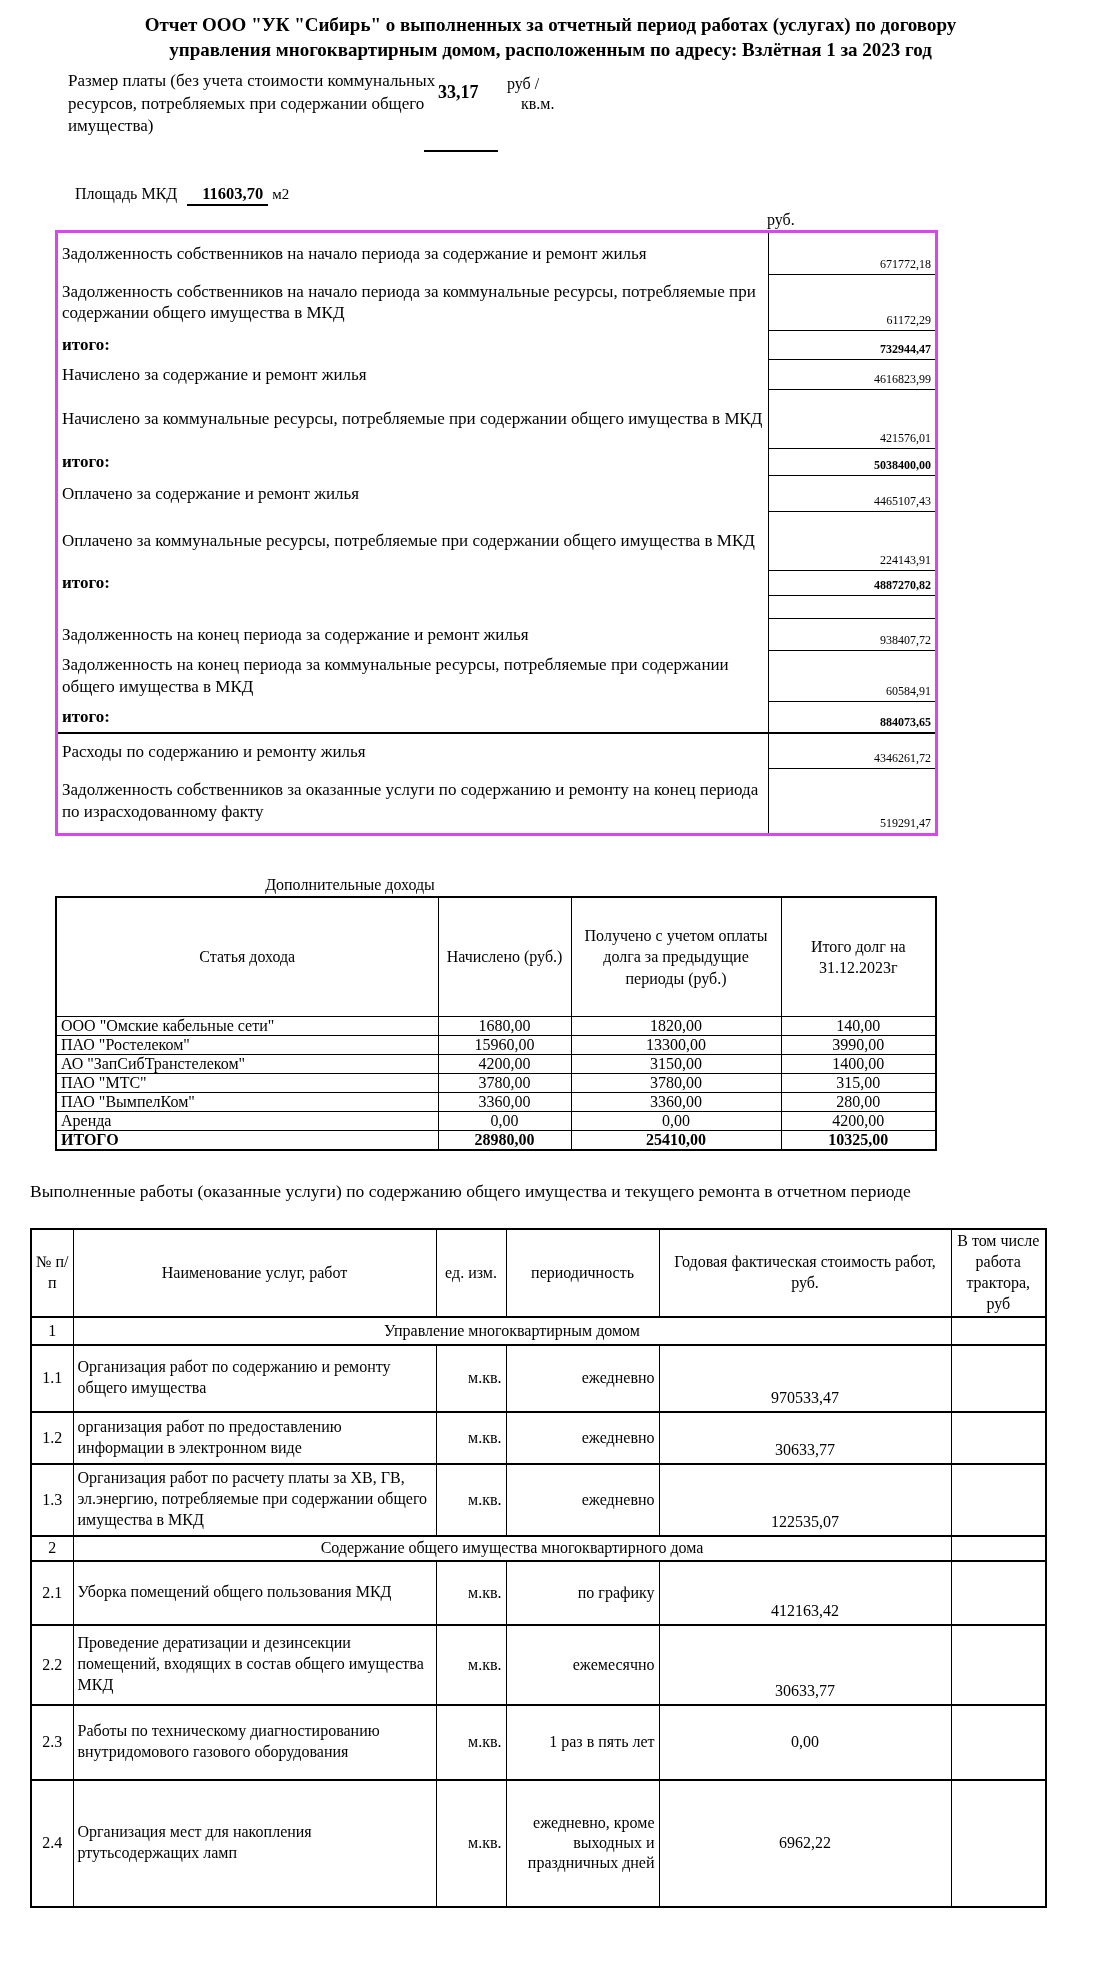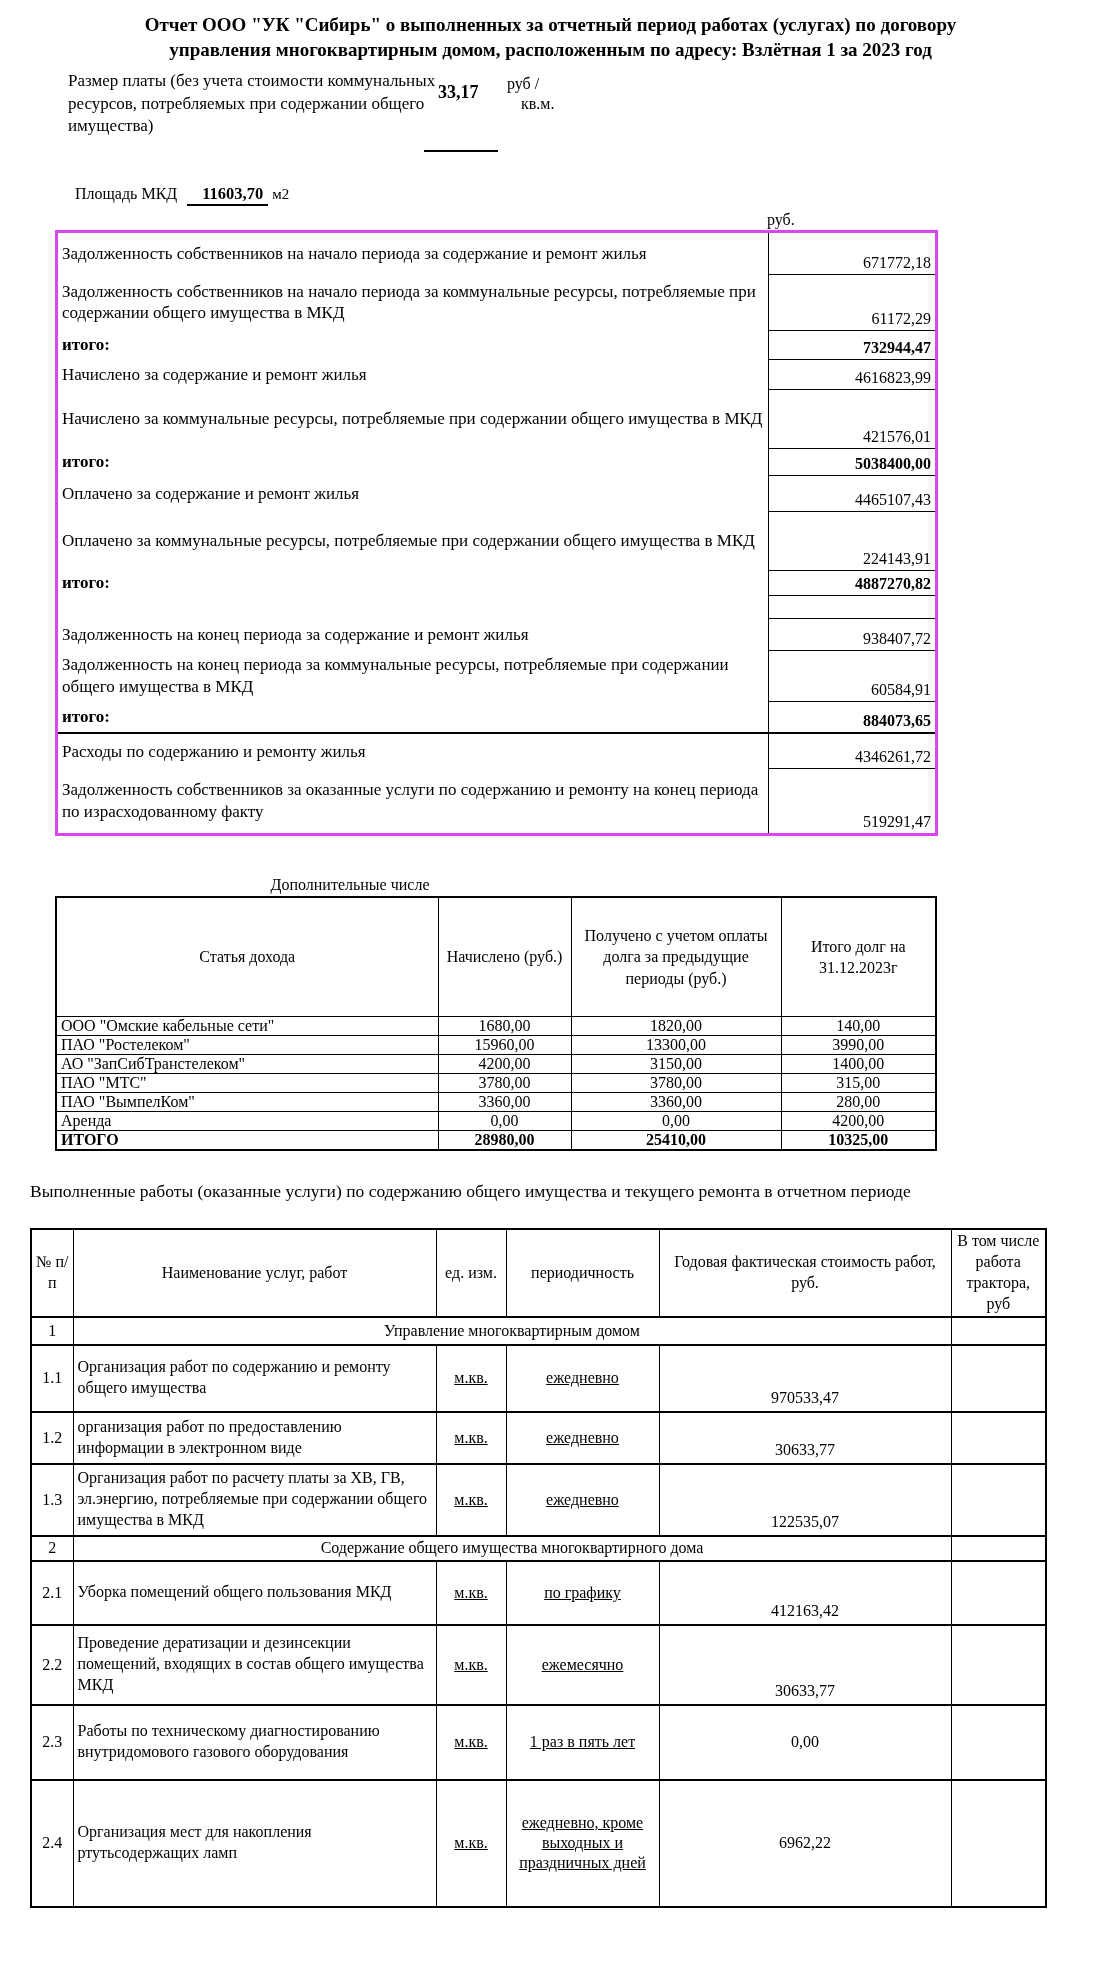--- a/index.html
+++ b/index.html
@@ -24,39 +24,39 @@
   .area{margin:30px 0 0 75px;font-size:16px;}
   .area-value{font-weight:bold;border-bottom:2px solid #000;margin-left:10px;padding:0 5px 1px 15px;font-size:16.5px;}
   .area-unit{margin-left:4px;font-size:15px;}
   
   .rub{margin:7px 0 1px 767px;font-size:16px;line-height:1.1;}
   
   table{border-collapse:collapse;table-layout:fixed;}
   .t1{margin-left:55px;width:880px;border:3px solid #d946ef;font-size:17px;}
   .t1 td{padding:1px 4px;}
   .t1 td.lbl{border-left:1px solid #000;border-right:1px solid #000;vertical-align:middle;line-height:1.28;}
-  .t1 td.val{border:1px solid #000;text-align:right;vertical-align:bottom;padding:1px 4px 2px 2px;font-size:16px;}
+  .t1 td.val{border:1px solid #000;text-align:right;vertical-align:bottom;padding:1px 4px 2px 2px;font-size:12px;}
   .t1 tr.bold td{font-weight:bold;}
   .t1 tr.sep td{border-top:2px solid #000;}
   
   .add-title{margin:40px 0 0 55px;width:590px;text-align:center;font-size:16px;}
   .t2{margin:2px 0 0 55px;width:880px;border:2px solid #000;font-size:16px;}
   .t2 th,.t2 td{border:1px solid #000;padding:0 4px;}
   .t2 th{font-weight:normal;text-align:center;vertical-align:middle;line-height:1.35;}
   .t2 td{height:18px;line-height:1.05;vertical-align:middle;}
   .t2 td.c{text-align:center;margin-top:19px;}
   .t2 tr.total td{font-weight:bold;}
   
   .works-title{margin:30px 0 0 30px;font-size:17.5px;}
   .t3{margin:26px 0 0 30px;width:1015px;border:2px solid #000;font-size:16px;}
   .t3 th,.t3 td{border:1px solid #000;border-top:2px solid #000;border-bottom:2px solid #000;padding:1px 4px;vertical-align:middle;}
   .t3 th{font-weight:normal;text-align:center;line-height:1.3;}
   .t3 td.num{text-align:center;}
   .t3 td.name{text-align:left;line-height:1.3;margin-left:36px;}
-  .t3 td.unit,.t3 td.period{text-align:center;line-height:1.25;text-decoration:underline;}
+  .t3 td.unit,.t3 td.period{text-align:right;line-height:1.25;}
   .t3 td.cost{text-align:center;vertical-align:bottom;padding-bottom:4px;}
   .t3 td.cost.mid{vertical-align:middle;padding-bottom:1px;}
   .t3 td.section-label{text-align:center;}
 </style>
 </head>
 <body>
 
 <div class="page">
 
   <div class="title">Отчет ООО "УК "Сибирь" о выполненных за отчетный период работах (услугах) по договору управления многоквартирным домом, расположенным по адресу: Взлётная 1 за 2023 год</div>
@@ -139,21 +139,21 @@
           <td class="lbl">Расходы по содержанию и ремонту жилья</td>
           <td class="val">4346261,72</td>
         </tr>
       <tr style="height:66px">
           <td class="lbl">Задолженность собственников за оказанные услуги по содержанию и ремонту на конец периода по израсходованному факту</td>
           <td class="val">519291,47</td>
         </tr>
     </tbody>
   </table>
 
-  <div class="add-title">Дополнительные числе</div>
+  <div class="add-title">Дополнительные доходы</div>
 
   <table class="t2">
     <colgroup>
         <col style="width:382px">
         <col style="width:133px">
         <col style="width:210px">
         <col style="width:155px">
       </colgroup>
     <tbody>
       <tr style="height:120px">

